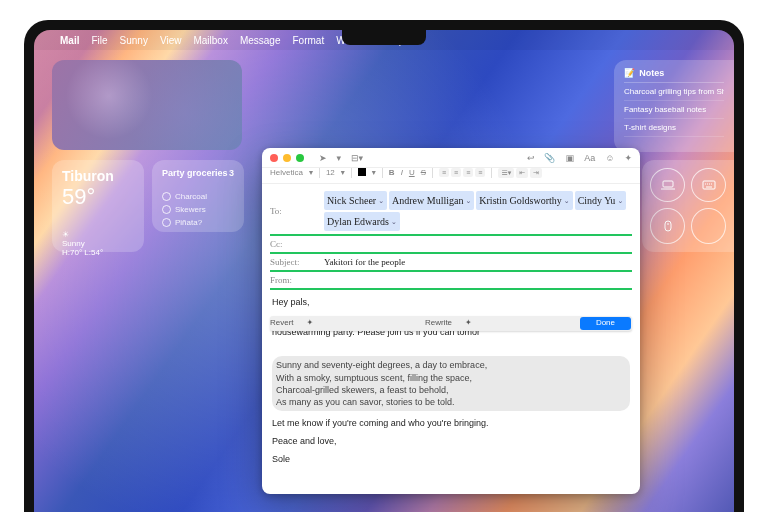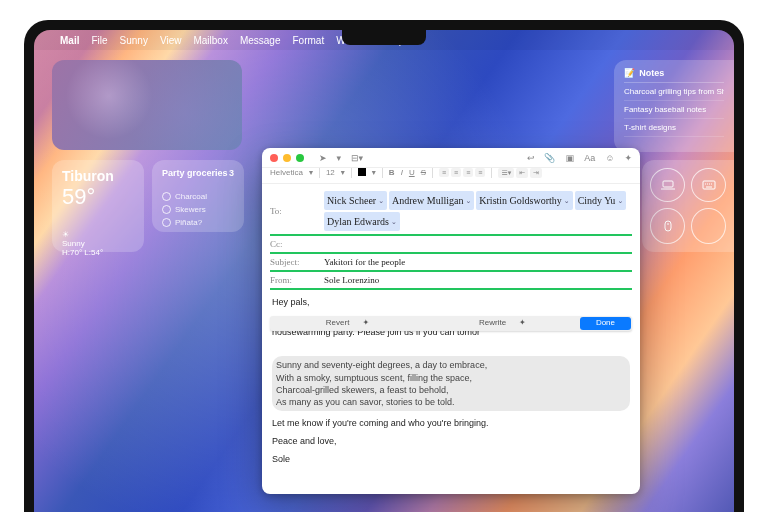--- a/index.html
+++ b/index.html
@@ -179,21 +179,21 @@
   .writing-tools {
     position:absolute;
     left:8px; right:8px; top:26px;
     height:15px;
     background:#efefef;
     border-radius:3px;
     display:flex; align-items:center;
     font-size:8px; color:#555;
     box-shadow:0 1px 2px rgba(0,0,0,0.15);
   }
-  .writing-tools .wt-btn { flex:1; text-align:center; display:flex; align-items:center; justify-content:center; gap:13px; }
+  .writing-tools .wt-btn { flex:1; text-align:center; display:flex; align-items:center; gap:13px; }
   .writing-tools .wt-done {
     background:#0a7aff; color:#fff; border-radius:3px;
     padding:1px 16px; margin:1px 1px 1px 0; font-weight:500;
   }
   .rewritten {
     background:#e9e9e9;
     padding:3px 4px;
     border-radius:10px;
     color:#444;
     margin-top:18px;
@@ -349,21 +349,20 @@
         <div class="row">
           <span class="lbl">Cc:</span>
           <span class="val"></span>
         </div>
         <div class="row">
           <span class="lbl">Subject:</span>
           <span class="val">Yakitori for the people</span>
         </div>
         <div class="row">
           <span class="lbl">From:</span>
-          <span class="val">Sole Lorenzino</span>
         </div>
       </div>
 
       <div class="body">
         <p>Hey pals,</p>
         <p>We're finally settled into the new place, which means we're ready for a proper housewarming party. Please join us if you can tomor</p>
 
         <div class="writing-tools">
           <div class="wt-btn">
             <span>Revert</span>

